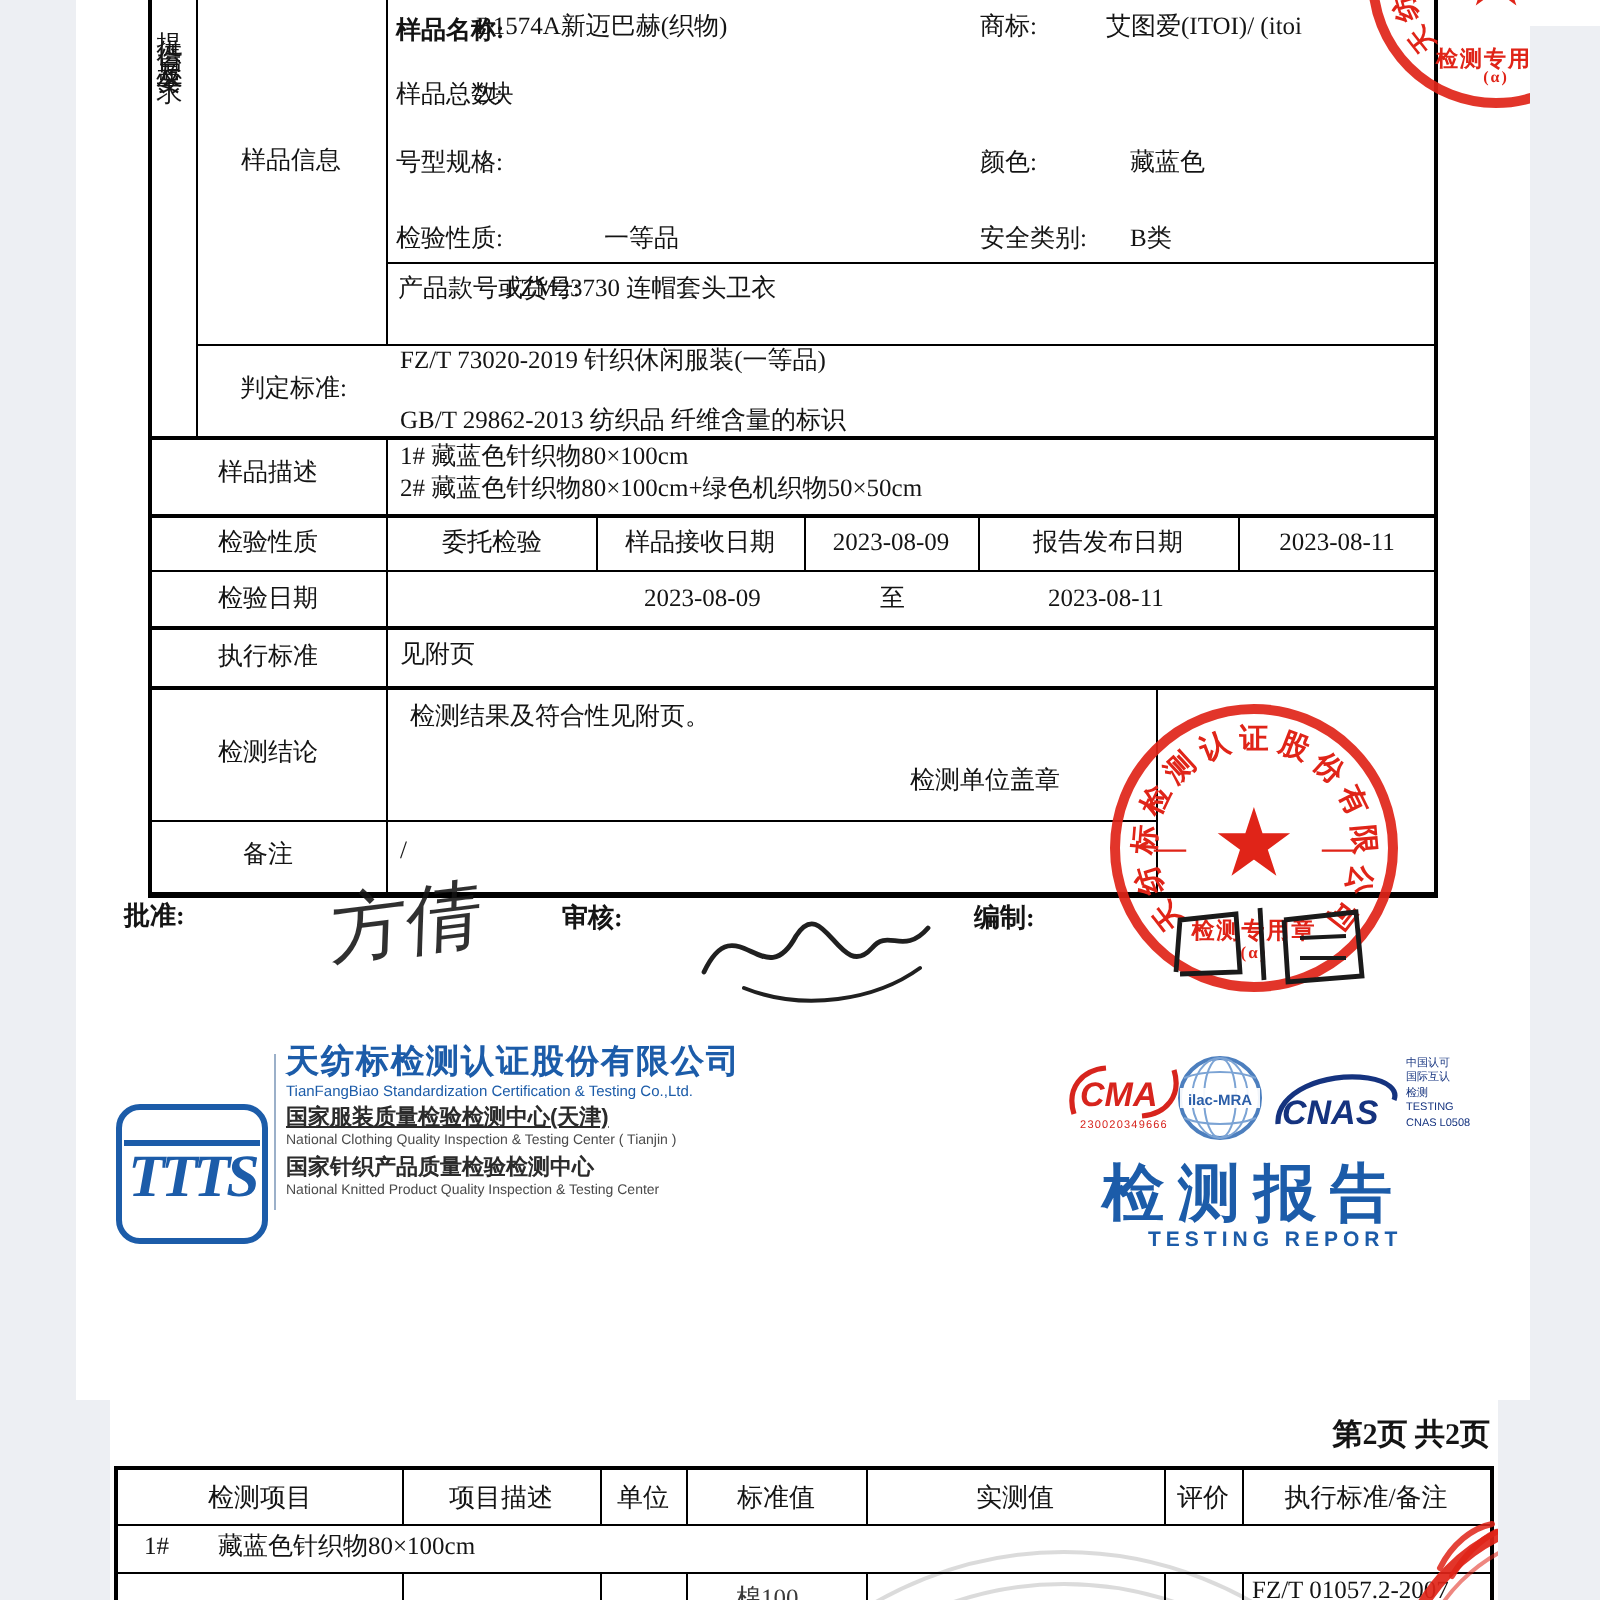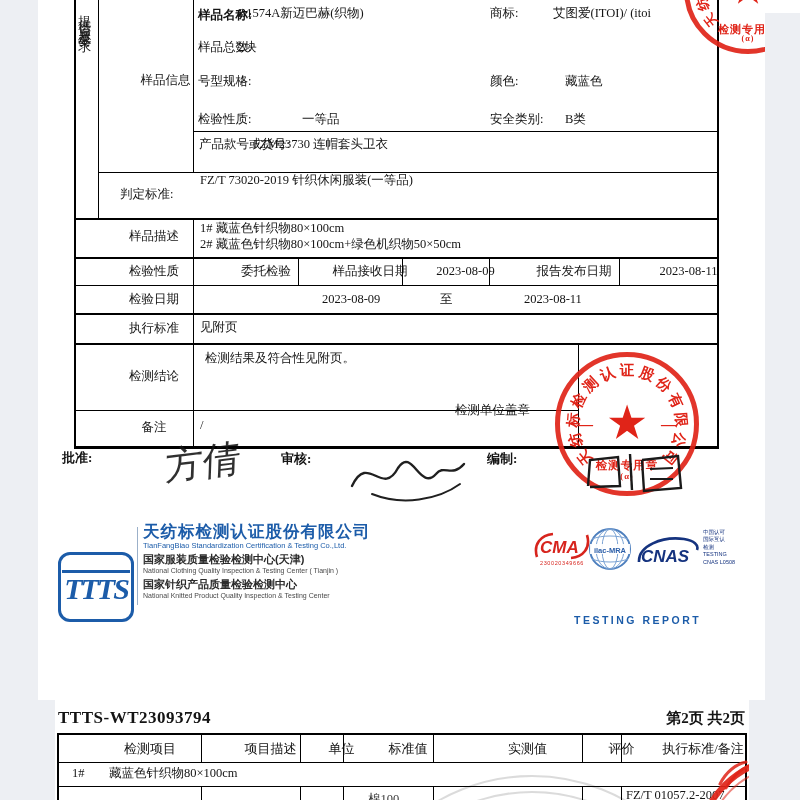--- a/index.html
+++ b/index.html
@@ -1,21 +1,21 @@
 <!DOCTYPE html>
 <html><head>
 <meta charset="utf-8">
 <style>
   html,body{margin:0;padding:0;background:#d8dade;}
   .screen{position:relative;width:800px;height:800px;background:#edeff3;overflow:hidden;
           font-family:"Liberation Serif","DejaVu Serif",serif;color:#141414;}
   .abs{position:absolute;}
   .t{position:absolute;white-space:nowrap;font-size:12.5px;line-height:1.25;}
   .b{font-weight:bold;}
-  .ctr{text-align:center;padding-left:20px;}
+  .ctr{text-align:center;}
   .line{position:absolute;background:#000;}
   .page{position:absolute;overflow:hidden;}
   .paper{position:absolute;background:#ffffff;}
   .vert{writing-mode:vertical-rl;letter-spacing:4px;}
   
   .stamp{position:absolute;transform:translate(-50%,-50%);color:#e02418;z-index:40;}
   .stamp .ring{position:absolute;left:0;top:0;right:0;bottom:0;border:5px solid #e02418;border-radius:50%;opacity:.92;}
   .stamp .ring2{position:absolute;left:10px;top:10px;right:10px;bottom:10px;border:2px solid #e02418;border-radius:50%;opacity:.55;}
   .arc{position:absolute;left:50%;top:50%;font-weight:bold;}
   .arc span{position:absolute;left:-0.5em;top:-0.5em;width:1em;height:1em;line-height:1em;text-align:center;}
@@ -76,20 +76,21 @@
     <div class="t" style="left:565px;top:74px;">藏蓝色</div>
     <div class="t" style="left:198px;top:112px;">检验性质:</div>
     <div class="t" style="left:302px;top:112px;">一等品</div>
     <div class="t" style="left:490px;top:112px;">安全类别:</div>
     <div class="t" style="left:565px;top:112px;">B类</div>
     <div class="t" style="left:199px;top:137px;">产品款号或货号:</div>
     <div class="t" style="left:253px;top:137px;">FZM23730    连帽套头卫衣</div>
 
     <div class="t" style="left:120px;top:187px;">判定标准:</div>
     <div class="t" style="left:200px;top:173px;">FZ/T 73020-2019   针织休闲服装(一等品)</div>
+    <div class="t" style="left:200px;top:203px;">GB/T 29862-2013   纺织品 纤维含量的标识</div>
 
     <div class="t ctr" style="left:75px;top:229px;width:118px;">样品描述</div>
     <div class="t" style="left:200px;top:221px;">1#  藏蓝色针织物80×100cm</div>
     <div class="t" style="left:200px;top:237px;">2#  藏蓝色针织物80×100cm+绿色机织物50×50cm</div>
 
     <div class="t ctr" style="left:75px;top:264px;width:118px;">检验性质</div>
     <div class="t ctr" style="left:194px;top:264px;width:104px;">委托检验</div>
     <div class="t ctr" style="left:298px;top:264px;width:104px;">样品接收日期</div>
     <div class="t ctr" style="left:402px;top:264px;width:87px;">2023-08-09</div>
     <div class="t ctr" style="left:489px;top:264px;width:130px;">报告发布日期</div>
@@ -98,21 +99,21 @@
     <div class="t ctr" style="left:75px;top:292px;width:118px;">检验日期</div>
     <div class="t" style="left:322px;top:292px;">2023-08-09</div>
     <div class="t" style="left:440px;top:292px;">至</div>
     <div class="t" style="left:524px;top:292px;">2023-08-11</div>
 
     <div class="t ctr" style="left:75px;top:321px;width:118px;">执行标准</div>
     <div class="t" style="left:200px;top:320px;">见附页</div>
 
     <div class="t ctr" style="left:75px;top:369px;width:118px;">检测结论</div>
     <div class="t" style="left:205px;top:351px;">检测结果及符合性见附页。</div>
-    <div class="t" style="left:455px;top:383px;margin-top:20px;">检测单位盖章</div>
+    <div class="t" style="left:455px;top:383px;">检测单位盖章</div>
 
     <div class="t ctr" style="left:75px;top:420px;width:118px;">备注</div>
     <div class="t" style="left:200px;top:418px;">/</div>
 
     <div class="t b" style="left:62px;top:450px;font-size:13px;">批准:</div>
     <div class="t b" style="left:281px;top:451px;font-size:13px;">审核:</div>
     <div class="t b" style="left:487px;top:451px;font-size:13px;">编制:</div>
 
     <div class="t" style="left:165px;top:443px;font-size:38px;transform:rotate(-7deg) skewX(-9deg);opacity:.88;line-height:1;">方倩</div>
 
@@ -163,21 +164,21 @@
       <div class="btxt" style="top:108px;font-size:8px;">(α)</div>
     </div>
 
     <div class="ttts-box" style="left:58px;top:552px;width:70px;height:64px;">
       <span class="ttts-txt">TTTS</span>
     </div>
     <div class="abs" style="left:137px;top:527px;width:1px;height:78px;background:#9bb0c9;"></div>
 
     <div class="t b blue tiny" style="left:143px;top:521px;font-size:16.5px;letter-spacing:1px;">天纺标检测认证股份有限公司</div>
     <div class="t blue tiny" style="left:143px;top:541px;font-size:7.5px;">TianFangBiao Standardization Certification &amp; Testing Co.,Ltd.</div>
-    <div class="t b tiny" style="left:143px;top:553px;font-size:11px;color:#2b2b2b;">国家服装质量检验检测中心(天津)</div>
+    <div class="t b tiny" style="left:143px;top:553px;font-size:11px;color:#2b2b2b;text-decoration:underline;">国家服装质量检验检测中心(天津)</div>
     <div class="t tiny" style="left:143px;top:567px;font-size:7px;color:#4a4a4a;">National Clothing Quality Inspection &amp; Testing Center ( Tianjin )</div>
     <div class="t b tiny" style="left:143px;top:578px;font-size:11px;color:#2b2b2b;">国家针织产品质量检验检测中心</div>
     <div class="t tiny" style="left:143px;top:592px;font-size:7px;color:#4a4a4a;">National Knitted Product Quality Inspection &amp; Testing Center</div>
 
     <div class="abs" style="left:533px;top:532px;">
       <svg width="58" height="28" viewBox="0 0 58 28">
         <path d="M4,25 C0,12 8,3 20,2" stroke="#d7241d" stroke-width="2.6" fill="none"></path>
         <path d="M54,3 C58,16 50,25 38,26" stroke="#d7241d" stroke-width="2.6" fill="none"></path>
         <text x="7" y="21" font-family="Liberation Sans,sans-serif" font-size="17" font-weight="bold" font-style="italic" fill="#d7241d">CMA</text>
       </svg>
@@ -198,30 +199,30 @@
       <text x="5" y="28" font-family="Liberation Sans,sans-serif" font-size="17" font-weight="bold" font-style="italic" fill="#15337f">CNAS</text>
     </svg>
     <div class="abs tiny" style="left:703px;top:529px;font-size:5.5px;line-height:1.35;color:#15337f;">
       <div>中国认可</div>
       <div>国际互认</div>
       <div>检测</div>
       <div>TESTING</div>
       <div>CNAS L0508</div>
     </div>
 
+    <div class="t b blue" style="left:551px;top:578px;font-size:31px;letter-spacing:7px;">检测报告</div>
     <div class="t b blue tiny" style="left:574px;top:614px;font-size:10.5px;letter-spacing:2.5px;">TESTING REPORT</div>
   </div>
 
   <div class="page" style="left:0;top:700px;width:749px;height:100px;">
     <div class="paper" style="left:55px;top:0;width:694px;height:100px;"></div>
 
     <div class="wm" style="left:342px;top:75px;width:376px;height:376px;"></div>
     <div class="wm" style="left:358px;top:91px;width:344px;height:344px;"></div>
 
-    <div class="t b" style="left:58px;top:7px;font-size:17px;letter-spacing:.5px;">TTTS-WT23093794</div>
     <div class="t b" style="left:640px;top:9px;width:105px;text-align:right;font-size:15px;">第2页 共2页</div>
 
     <div class="line" style="left:57px;top:33px;width:690px;height:2px;"></div>
     <div class="line" style="left:57px;top:62px;width:690px;height:1px;"></div>
     <div class="line" style="left:57px;top:86px;width:690px;height:1px;"></div>
     <div class="line" style="left:57px;top:33px;width:2px;height:67px;"></div>
     <div class="line" style="left:745px;top:33px;width:2px;height:67px;"></div>
     <div class="line" style="left:201px;top:33px;width:1px;height:29px;"></div>
     <div class="line" style="left:300px;top:33px;width:1px;height:29px;"></div>
     <div class="line" style="left:343px;top:33px;width:1px;height:29px;"></div>

